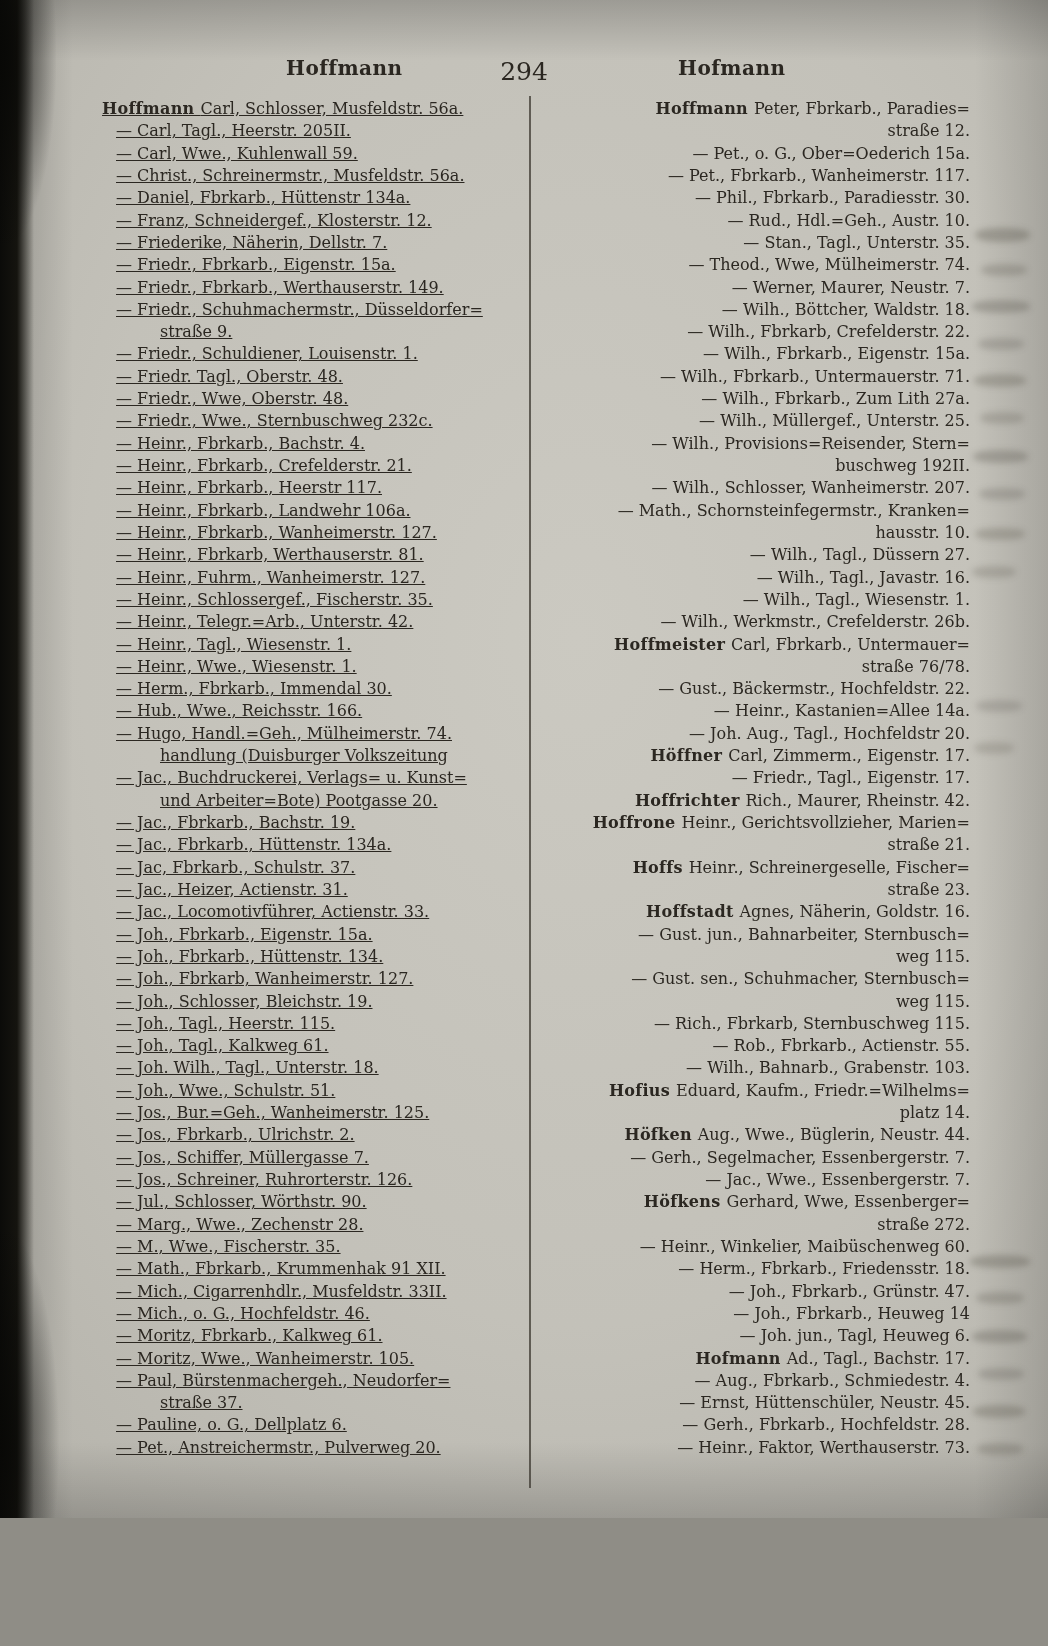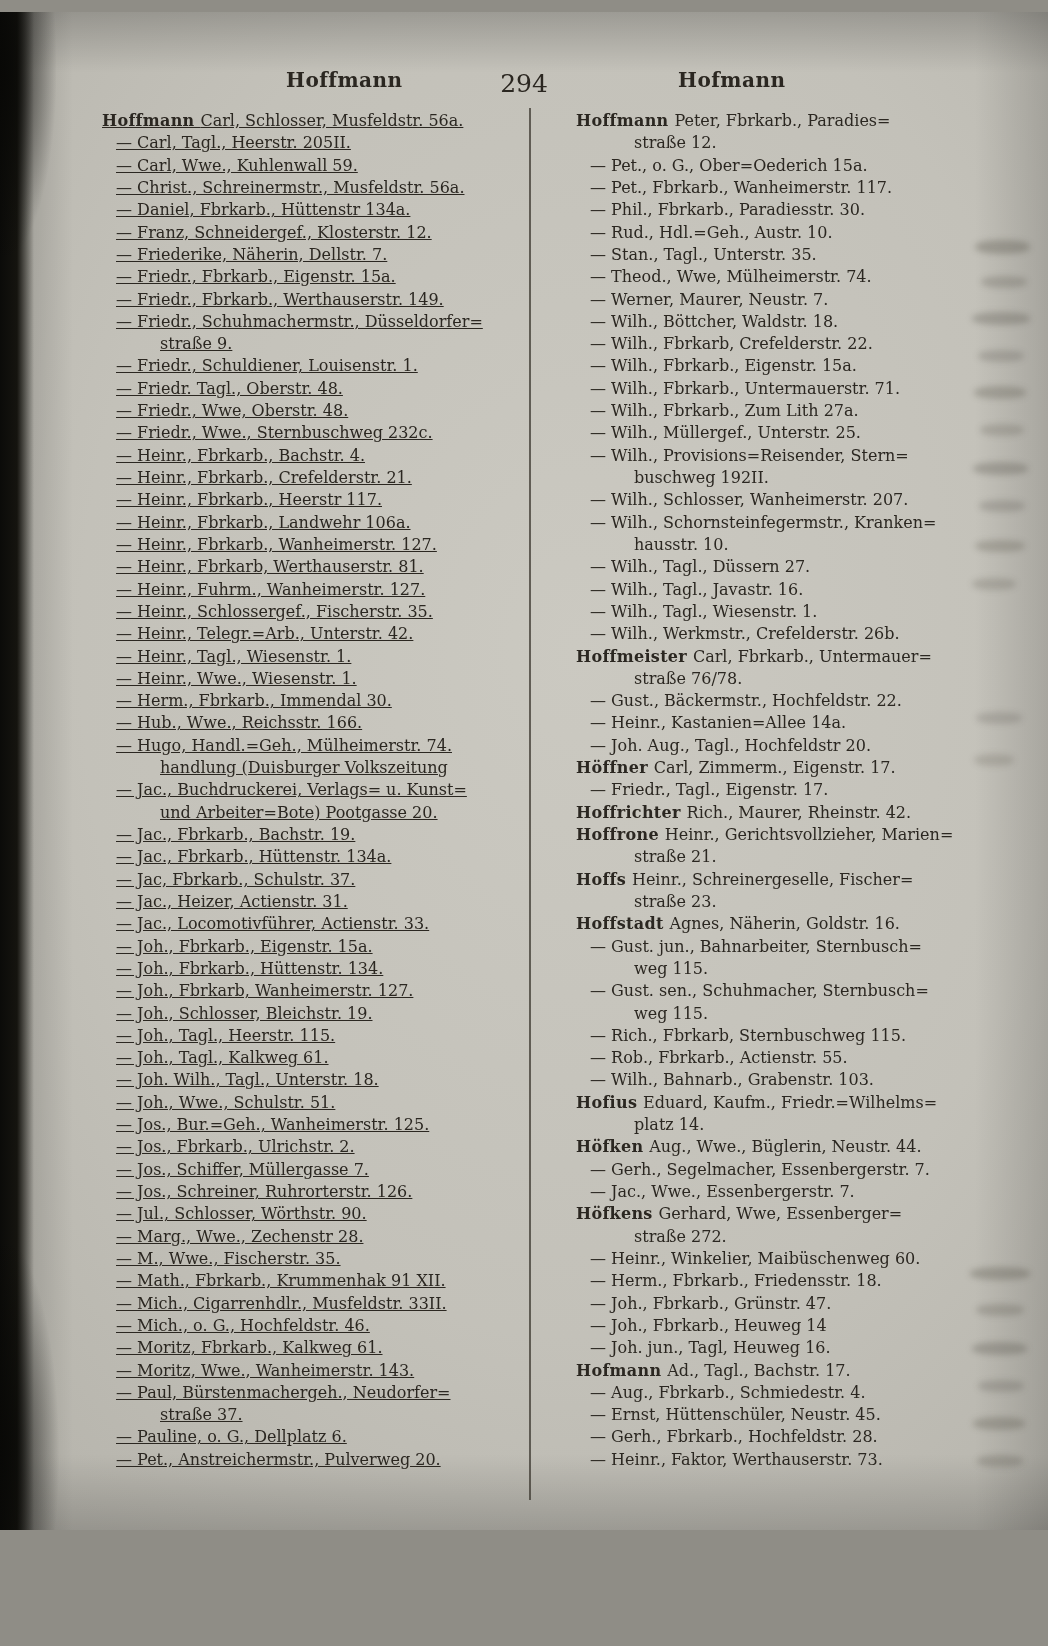--- a/index.html
+++ b/index.html
@@ -1,17 +1,17 @@
 <!DOCTYPE html>
 <html><head>
 <meta charset="utf-8">
 <style>
   html,body{margin:0;padding:0;background:#8f8d86;}
   .page{
-    position:relative;width:1048px;height:1518px;margin:12px auto;overflow:hidden;
+    position:relative;width:1048px;height:1518px;margin:0 auto;overflow:hidden;
     background:radial-gradient(ellipse 900px 1250px at 55% 42%, #cbc9c1 0%, #c3c1b9 55%, #b3b1a9 100%);
     font-family:"DejaVu Serif","Liberation Serif",serif;
     color:#2b2721;
   }
   .vignette{
     position:absolute;inset:0;pointer-events:none;
     background:
       linear-gradient(to right, rgba(0,0,0,.22), rgba(0,0,0,0) 7%, rgba(0,0,0,0) 93%, rgba(0,0,0,.14)),
       linear-gradient(to bottom, rgba(0,0,0,.20), rgba(0,0,0,0) 4%, rgba(0,0,0,0) 95%, rgba(0,0,0,.18));
   }
@@ -27,21 +27,21 @@
     position:absolute;left:-10px;bottom:-20px;width:70px;height:320px;
     background:radial-gradient(ellipse at 10% 70%, rgba(8,8,6,.9), rgba(8,8,6,0) 70%);
   }
   .smudge{position:absolute;border-radius:45%;pointer-events:none;}
   .hdr{position:absolute;top:56px;font-size:20px;letter-spacing:.5px;}
   .hdr-bold{font-weight:bold;}
   .page-number{position:absolute;top:57px;left:484px;width:80px;text-align:center;font-size:25px;}
   .divider{position:absolute;left:529px;top:96px;height:1392px;width:2px;background:rgba(62,57,49,.75);}
   .col{position:absolute;top:98px;font-size:16px;}
   .col-left{left:102px;width:412px;text-decoration:underline;}
-  .col-right{left:576px;width:424px;}
+  .col-right{left:546px;width:424px;text-align:right;}
   .entry{margin:0;}
   .line{height:22.32px;line-height:22.32px;white-space:nowrap;}
   .dash{padding-left:14px;}
   .cont{padding-left:58px;}
   .head{font-weight:bold;letter-spacing:.3px;}
 </style>
 </head>
 <body>
 
 <div class="page">
@@ -210,21 +210,21 @@
       <div class="entry">
         <div class="line dash">— Mich., Cigarrenhdlr., Musfeldstr. 33II.</div>
       </div>
       <div class="entry">
         <div class="line dash">— Mich., o. G., Hochfeldstr. 46.</div>
       </div>
       <div class="entry">
         <div class="line dash">— Moritz, Fbrkarb., Kalkweg 61.</div>
       </div>
       <div class="entry">
-        <div class="line dash">— Moritz, Wwe., Wanheimerstr. 143.</div>
+        <div class="line dash">— Moritz, Wwe., Wanheimerstr. 105.</div>
       </div>
       <div class="entry">
         <div class="line dash">— Paul, Bürstenmachergeh., Neudorfer=</div>
         <div class="line cont">straße 37.</div>
       </div>
       <div class="entry">
         <div class="line dash">— Pauline, o. G., Dellplatz 6.</div>
       </div>
       <div class="entry">
         <div class="line dash">— Pet., Anstreichermstr., Pulverweg 20.</div>
@@ -275,21 +275,21 @@
         <div class="line dash">— Wilh., Müllergef., Unterstr. 25.</div>
       </div>
       <div class="entry">
         <div class="line dash">— Wilh., Provisions=Reisender, Stern=</div>
         <div class="line cont">buschweg 192II.</div>
       </div>
       <div class="entry">
         <div class="line dash">— Wilh., Schlosser, Wanheimerstr. 207.</div>
       </div>
       <div class="entry">
-        <div class="line dash">— Wilh., Schornsteinfegermstr., Kranken=</div>
+        <div class="line dash">— Math., Schornsteinfegermstr., Kranken=</div>
         <div class="line cont">hausstr. 10.</div>
       </div>
       <div class="entry">
         <div class="line dash">— Wilh., Tagl., Düssern 27.</div>
       </div>
       <div class="entry">
         <div class="line dash">— Wilh., Tagl., Javastr. 16.</div>
       </div>
       <div class="entry">
         <div class="line dash">— Wilh., Tagl., Wiesenstr. 1.</div>
@@ -370,21 +370,21 @@
       <div class="entry">
         <div class="line dash">— Herm., Fbrkarb., Friedensstr. 18.</div>
       </div>
       <div class="entry">
         <div class="line dash">— Joh., Fbrkarb., Grünstr. 47.</div>
       </div>
       <div class="entry">
         <div class="line dash">— Joh., Fbrkarb., Heuweg 14</div>
       </div>
       <div class="entry">
-        <div class="line dash">— Joh. jun., Tagl, Heuweg 16.</div>
+        <div class="line dash">— Joh. jun., Tagl, Heuweg 6.</div>
       </div>
       <div class="entry">
         <div class="line"><span class="head">Hofmann </span>Ad., Tagl., Bachstr. 17.</div>
       </div>
       <div class="entry">
         <div class="line dash">— Aug., Fbrkarb., Schmiedestr. 4.</div>
       </div>
       <div class="entry">
         <div class="line dash">— Ernst, Hüttenschüler, Neustr. 45.</div>
       </div>

